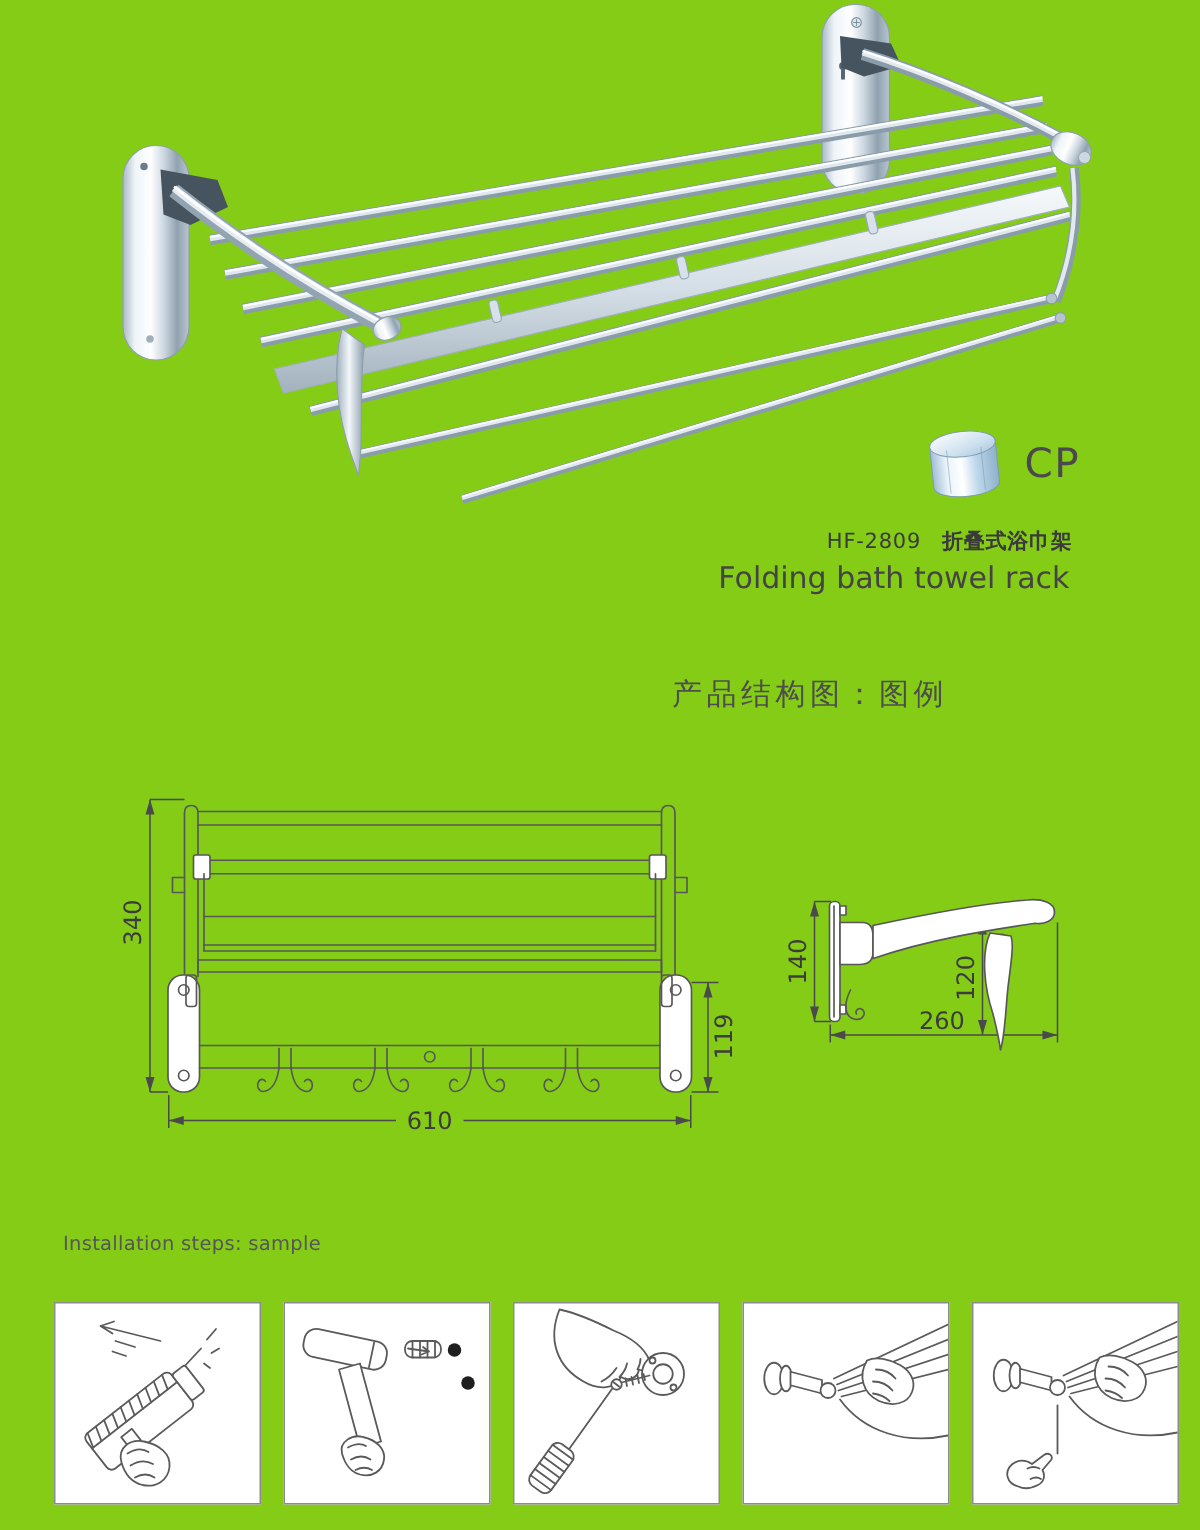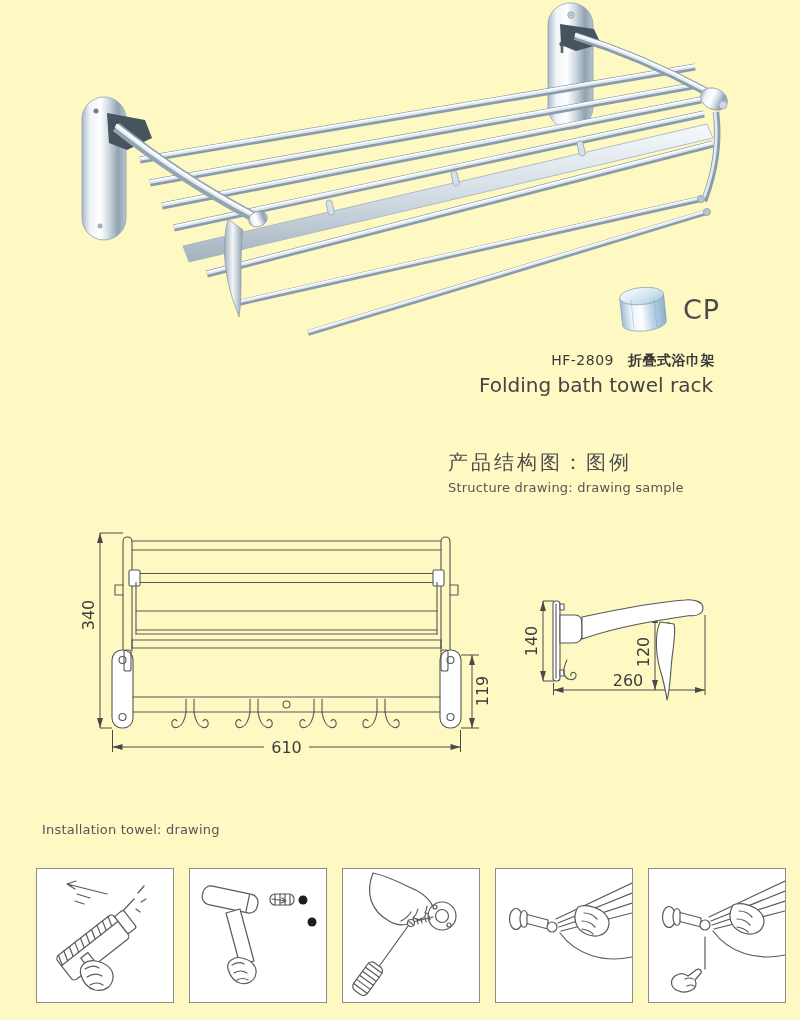--- a/index.html
+++ b/index.html
@@ -1,16 +1,16 @@
 <!DOCTYPE html>
 <html><head>
 <meta charset="utf-8">
 <style>
   html,body{margin:0;padding:0;background:#ffffff;}
-  .page{position:relative;width:800px;height:1020px;background:#fef9c3;overflow:hidden;
+  .page{position:relative;width:800px;height:1020px;background:#84cc16;overflow:hidden;
         font-family:"DejaVu Sans","Liberation Sans",sans-serif;color:#3d3d3d;}
   .abs{position:absolute;}
   
   .title-block{left:380px;top:352px;width:335px;text-align:right;}
   .title-line{font-size:14px;color:#3a3a3a;letter-spacing:.5px;white-space:nowrap;}
   .title-line .zh{margin-left:14px;font-weight:600;}
   .subtitle{font-size:20px;color:#444;margin-top:3px;padding-right:2px;}
   
   .cp-badge{left:612px;top:283px;display:flex;align-items:center;}
   .cp-code{font-size:27px;color:#4a4a4a;margin-left:9px;letter-spacing:1px;}
@@ -170,21 +170,20 @@
 
   <div class="abs title-block">
     <div class="title-line">
       <span>HF-2809</span><span class="zh">折叠式浴巾架</span>
     </div>
     <div class="subtitle">Folding bath towel rack</div>
   </div>
 
   <div class="abs sec-head structure-head">
     <div class="zh">产品结构图：图例</div>
-    <div class="en">Structure drawing: drawing sample</div>
   </div>
 
   <svg class="abs" style="left:70px;top:518px;" width="700" height="250" viewBox="0 0 700 250">
 
     <g>
 
       <g>
         <line class="dim" x1="30" y1="15" x2="30" y2="210"></line>
         <line class="dim" x1="30" y1="15" x2="53" y2="15"></line>
         <line class="dim" x1="30" y1="210" x2="42" y2="210"></line>
@@ -299,21 +298,21 @@
       <path class="tlf" d="M512,99 C545,92 585,84 615,82 C625,81 633,84 633,90 C633,96 626,98.5 620,97.5 C590,102 550,108 512,121 Z"></path>
       <circle class="tl" cx="598" cy="107" r="2.2"></circle>
 
       <path class="tlf" d="M590,104 C584,118 586,140 592,158 C594,166 596,174 597,182 C600,172 600,160 602,140 C604,124 606,112 604,106 Z"></path>
 
       <path class="tl" d="M497,142 C492,152 493,160 500,161.5 C506,162.5 508,156 504,154.5 C501.5,154 500,156 501,158"></path>
     </g>
   </svg>
 
   <div class="abs sec-head install-head">
-    <div class="en">Installation towel: drawing</div>
+    <div class="en">Installation steps: sample</div>
   </div>
 
   <div class="abs steps-row">
 
     <div class="step-box">
       <svg width="136" height="133" viewBox="0 0 136 133">
         <path class="il" d="M30,15 l9,-3 M30,15 l8,5 M30,15 L70,25"></path>
         <path class="il" d="M40,25 l13,4 M38,32 l9,3"></path>
         <line class="il" x1="84" y1="44" x2="97" y2="30" stroke-width="2"></line>
         <path class="il" d="M101,24 l6,-7 M104,33 l5,-3 M99,40 l4,3" stroke-width="0.9"></path>

